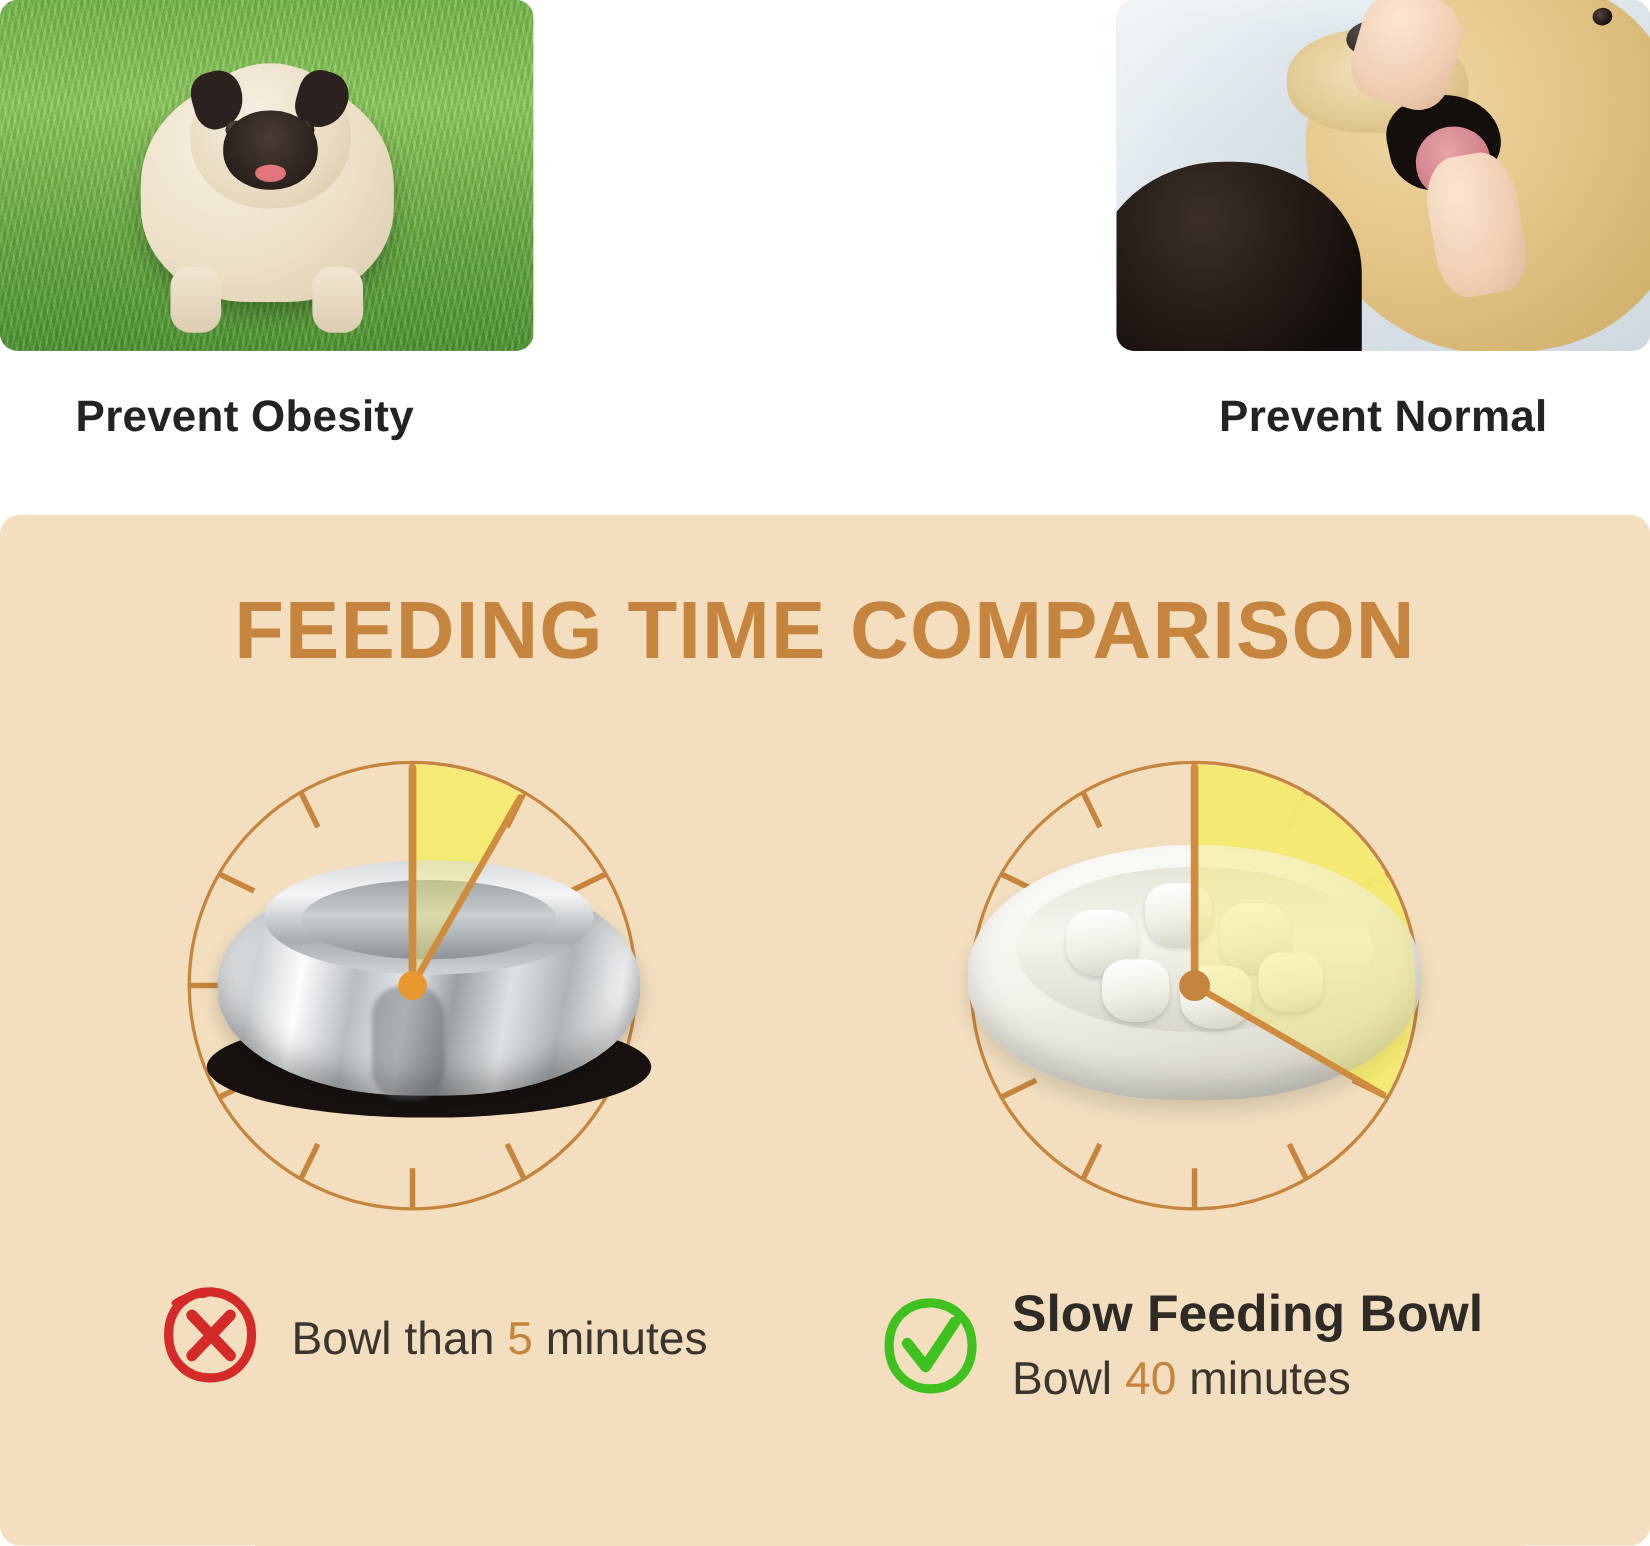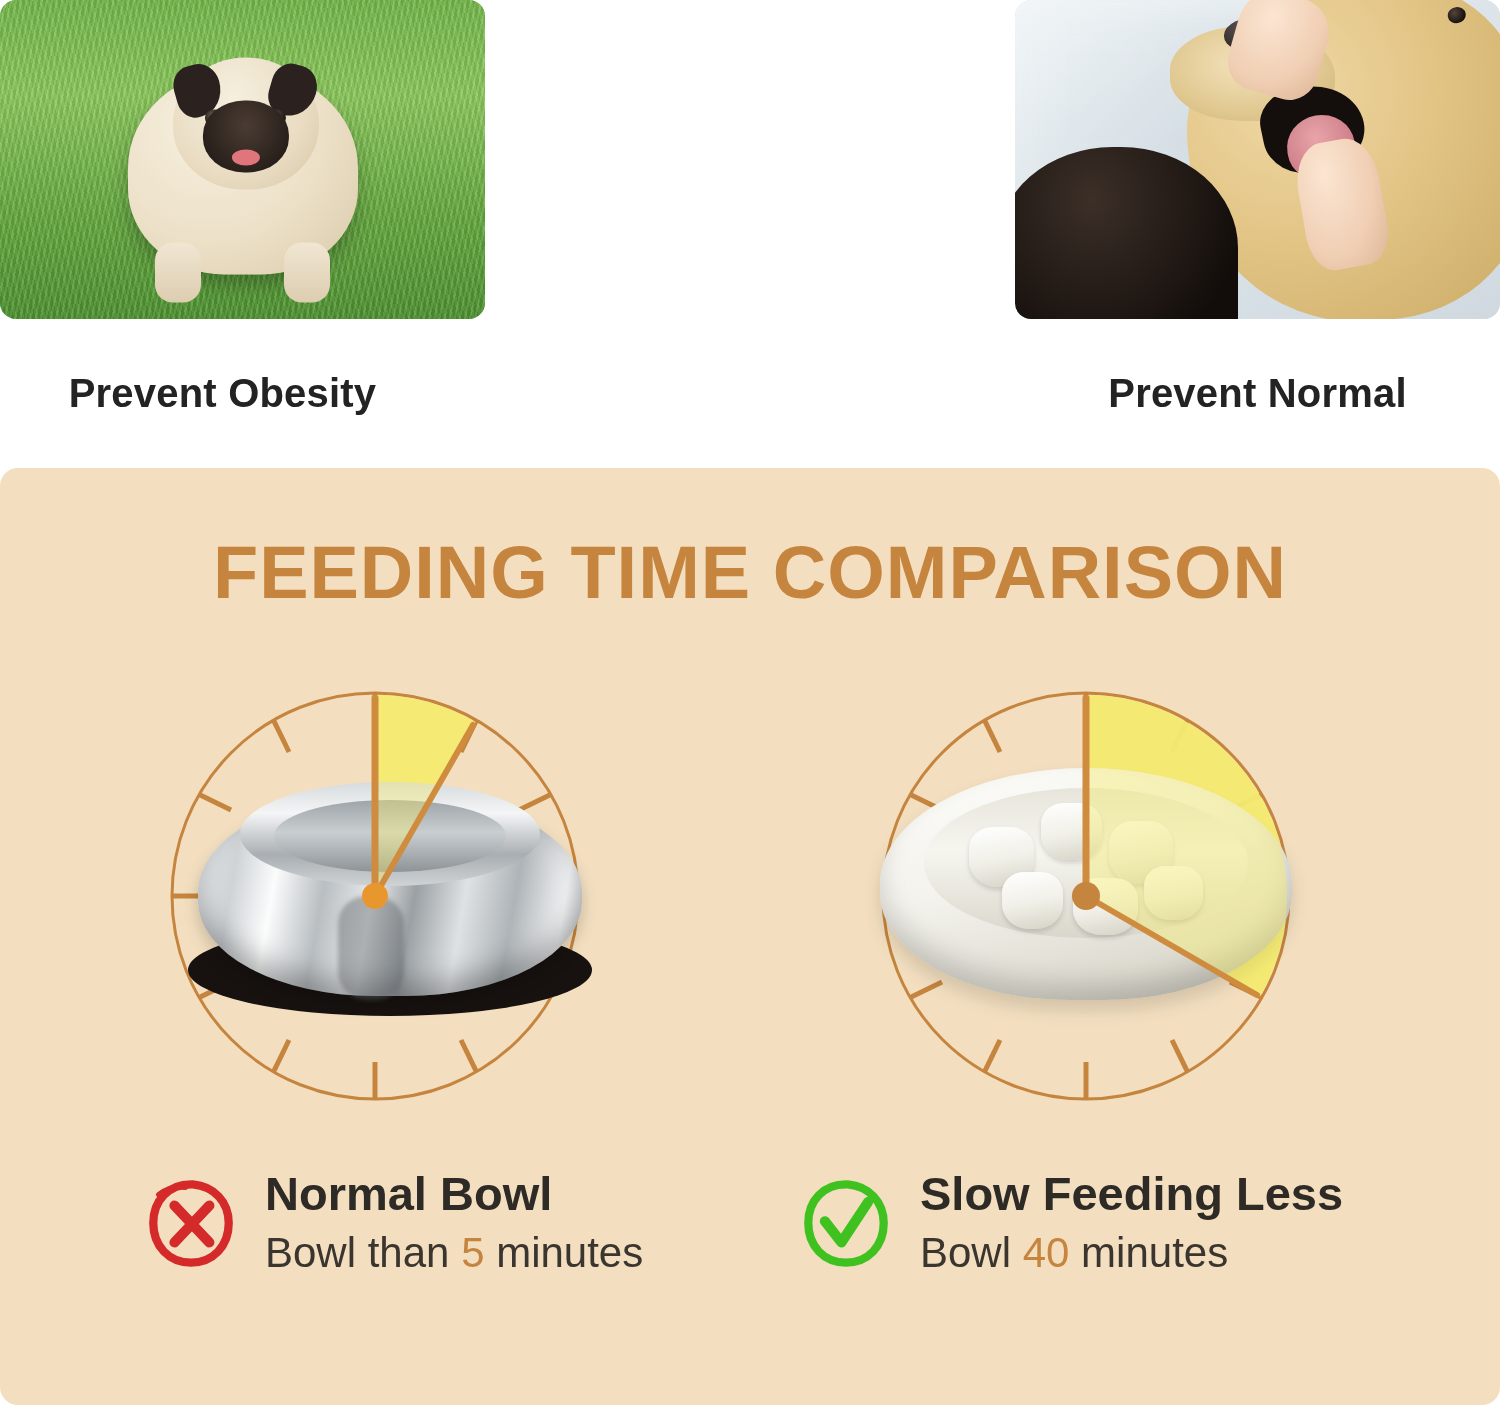--- a/index.html
+++ b/index.html
@@ -17,21 +17,21 @@
     position:absolute; left:0; top:0; width:1500px; height:430px;
     display:flex; justify-content:space-between;
   }
   .benefit { width:485px; display:flex; flex-direction:column; align-items:center; }
   .photo {
     width:485px; height:319px; border-radius:16px; overflow:hidden;
     position:relative; background:#dfe3e6;
   }
   .photo .scene { position:absolute; inset:0; }
   .benefit-label {
-    margin-top:52px; font-size:40px; font-weight:600; color:#232323;
+    margin-top:38px; font-size:40px; font-weight:600; color:#232323;
     letter-spacing:0.2px; font-family:"Liberation Sans", sans-serif;
     white-space:nowrap;
   }
   .benefit:nth-child(1) .benefit-label { margin-left:-40px; }
   .benefit:nth-child(3) .benefit-label { margin-right:-10px; }
 
   
   .grass { background:linear-gradient(180deg,#74b84a 0%,#8cc95c 30%,#63a83e 70%,#4e9331 100%); }
   .grass::after{
     content:""; position:absolute; inset:0;
@@ -342,32 +342,31 @@
     <div class="results">
 
       <div class="result left">
         <svg class="mark" viewBox="0 0 100 100">
           <path d="M50 7 C26 7 9 24 9 49 C9 74 26 92 50 92 C74 92 91 74 91 49 C91 26 75 9 52 7" fill="none" stroke="#d42a2a" stroke-width="9" stroke-linecap="round"></path>
           <path d="M15 18 C24 11 34 9 44 10" fill="none" stroke="#d42a2a" stroke-width="6" stroke-linecap="round"></path>
           <path d="M32 30 L70 70" stroke="#d42a2a" stroke-width="11" stroke-linecap="round"></path>
           <path d="M70 30 L32 70" stroke="#d42a2a" stroke-width="11" stroke-linecap="round"></path>
         </svg>
         <div class="result-text">
-          <div class="result-title">Normal Bowl</div>
           <div class="result-sub"><span>Bowl than </span><span class="hl">5</span><span> minutes</span></div>
         </div>
       </div>
 
       <div class="result right">
         <svg class="mark" viewBox="0 0 100 100">
           <path d="M50 7 C26 7 9 24 9 49 C9 74 26 92 50 92 C74 92 91 74 91 49 C91 26 75 9 52 7" fill="none" stroke="#3fc21f" stroke-width="9" stroke-linecap="round"></path>
           <path d="M14 26 C20 16 30 10 40 8" fill="none" stroke="#3fc21f" stroke-width="6" stroke-linecap="round"></path>
           <path d="M27 47 L45 70 L74 26" fill="none" stroke="#3fc21f" stroke-width="11" stroke-linecap="round" stroke-linejoin="round"></path>
         </svg>
         <div class="result-text">
-          <div class="result-title">Slow Feeding Less</div>
+          <div class="result-title">Slow Feeding Bowl</div>
           <div class="result-sub"><span>Bowl </span><span class="hl">40</span><span> minutes</span></div>
         </div>
       </div>
 
     </div>
   </div>
 </div>
 
 </body></html>

